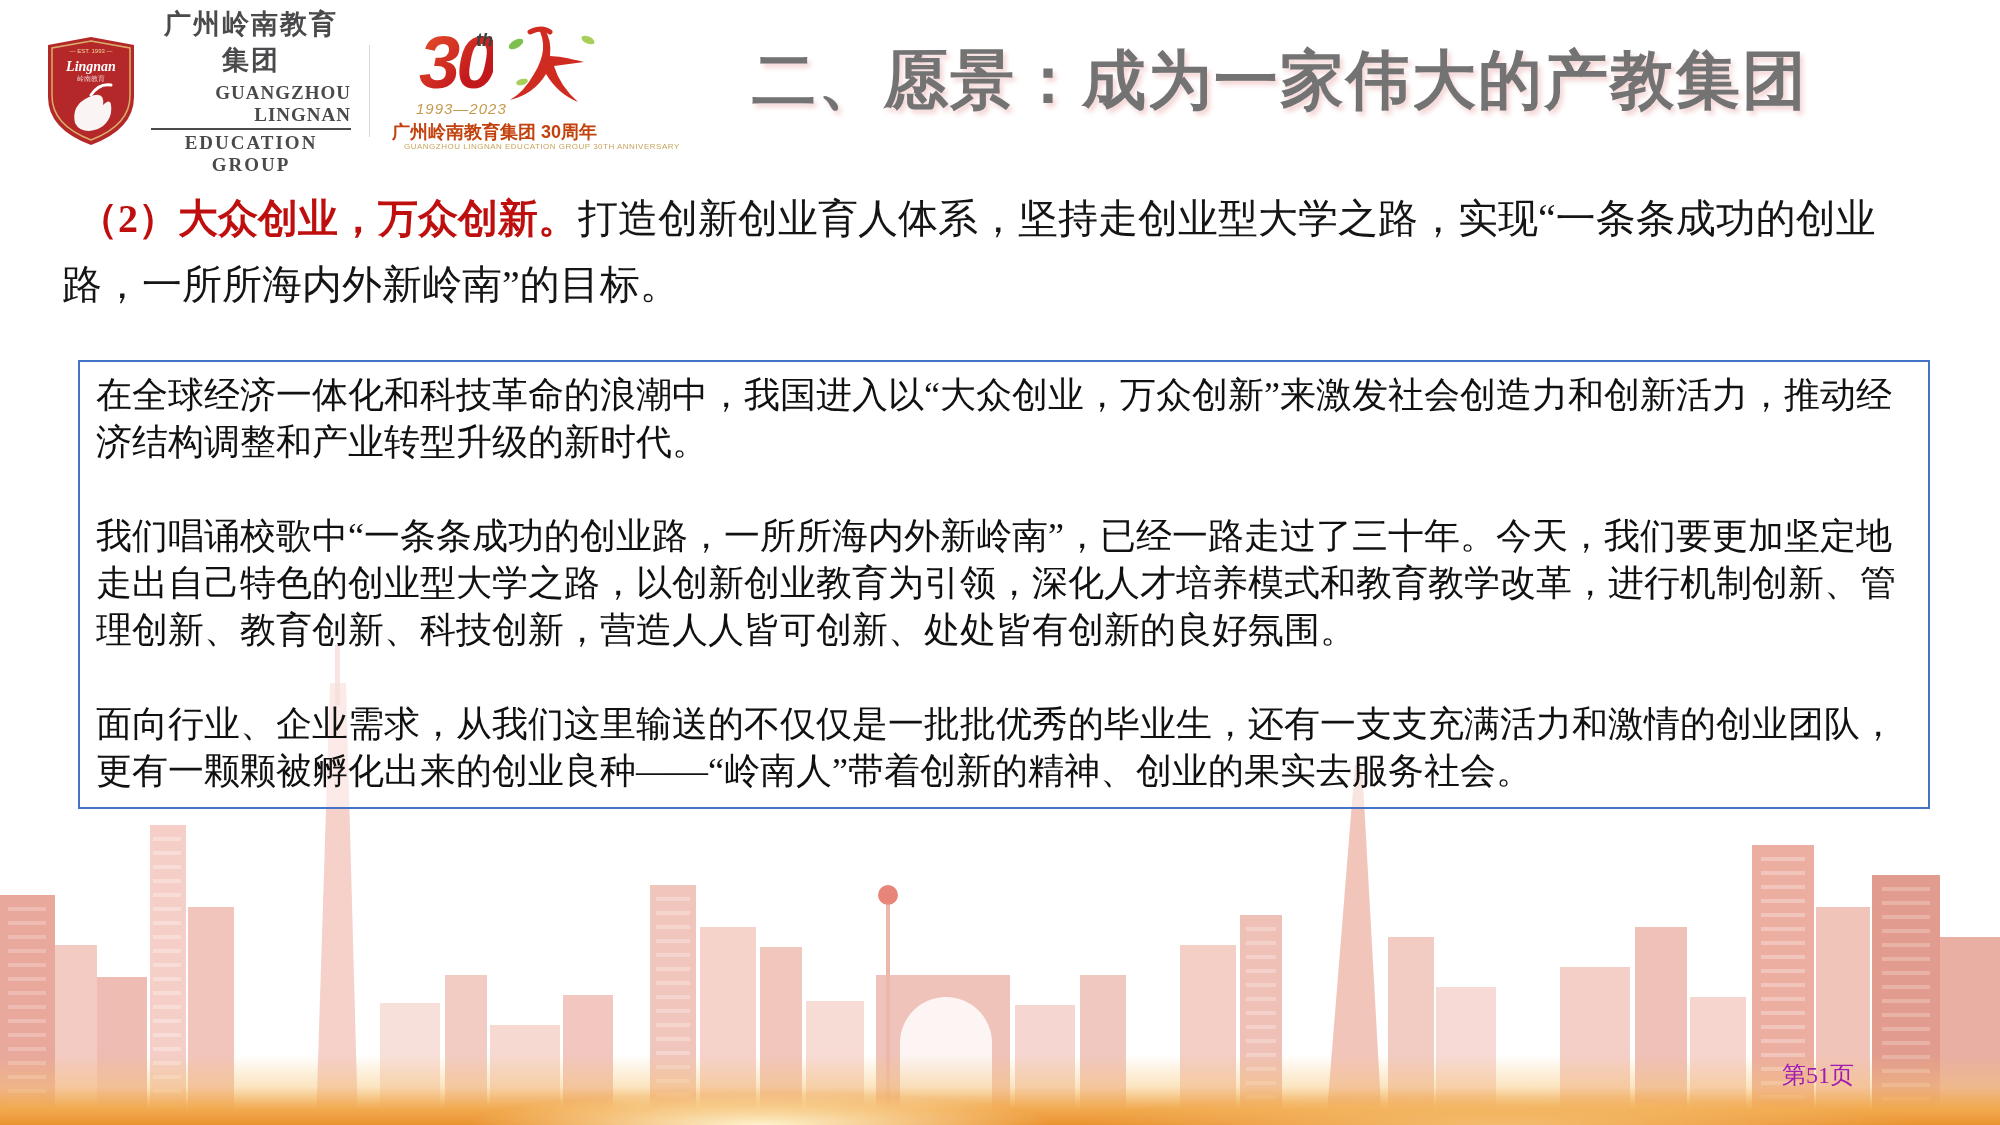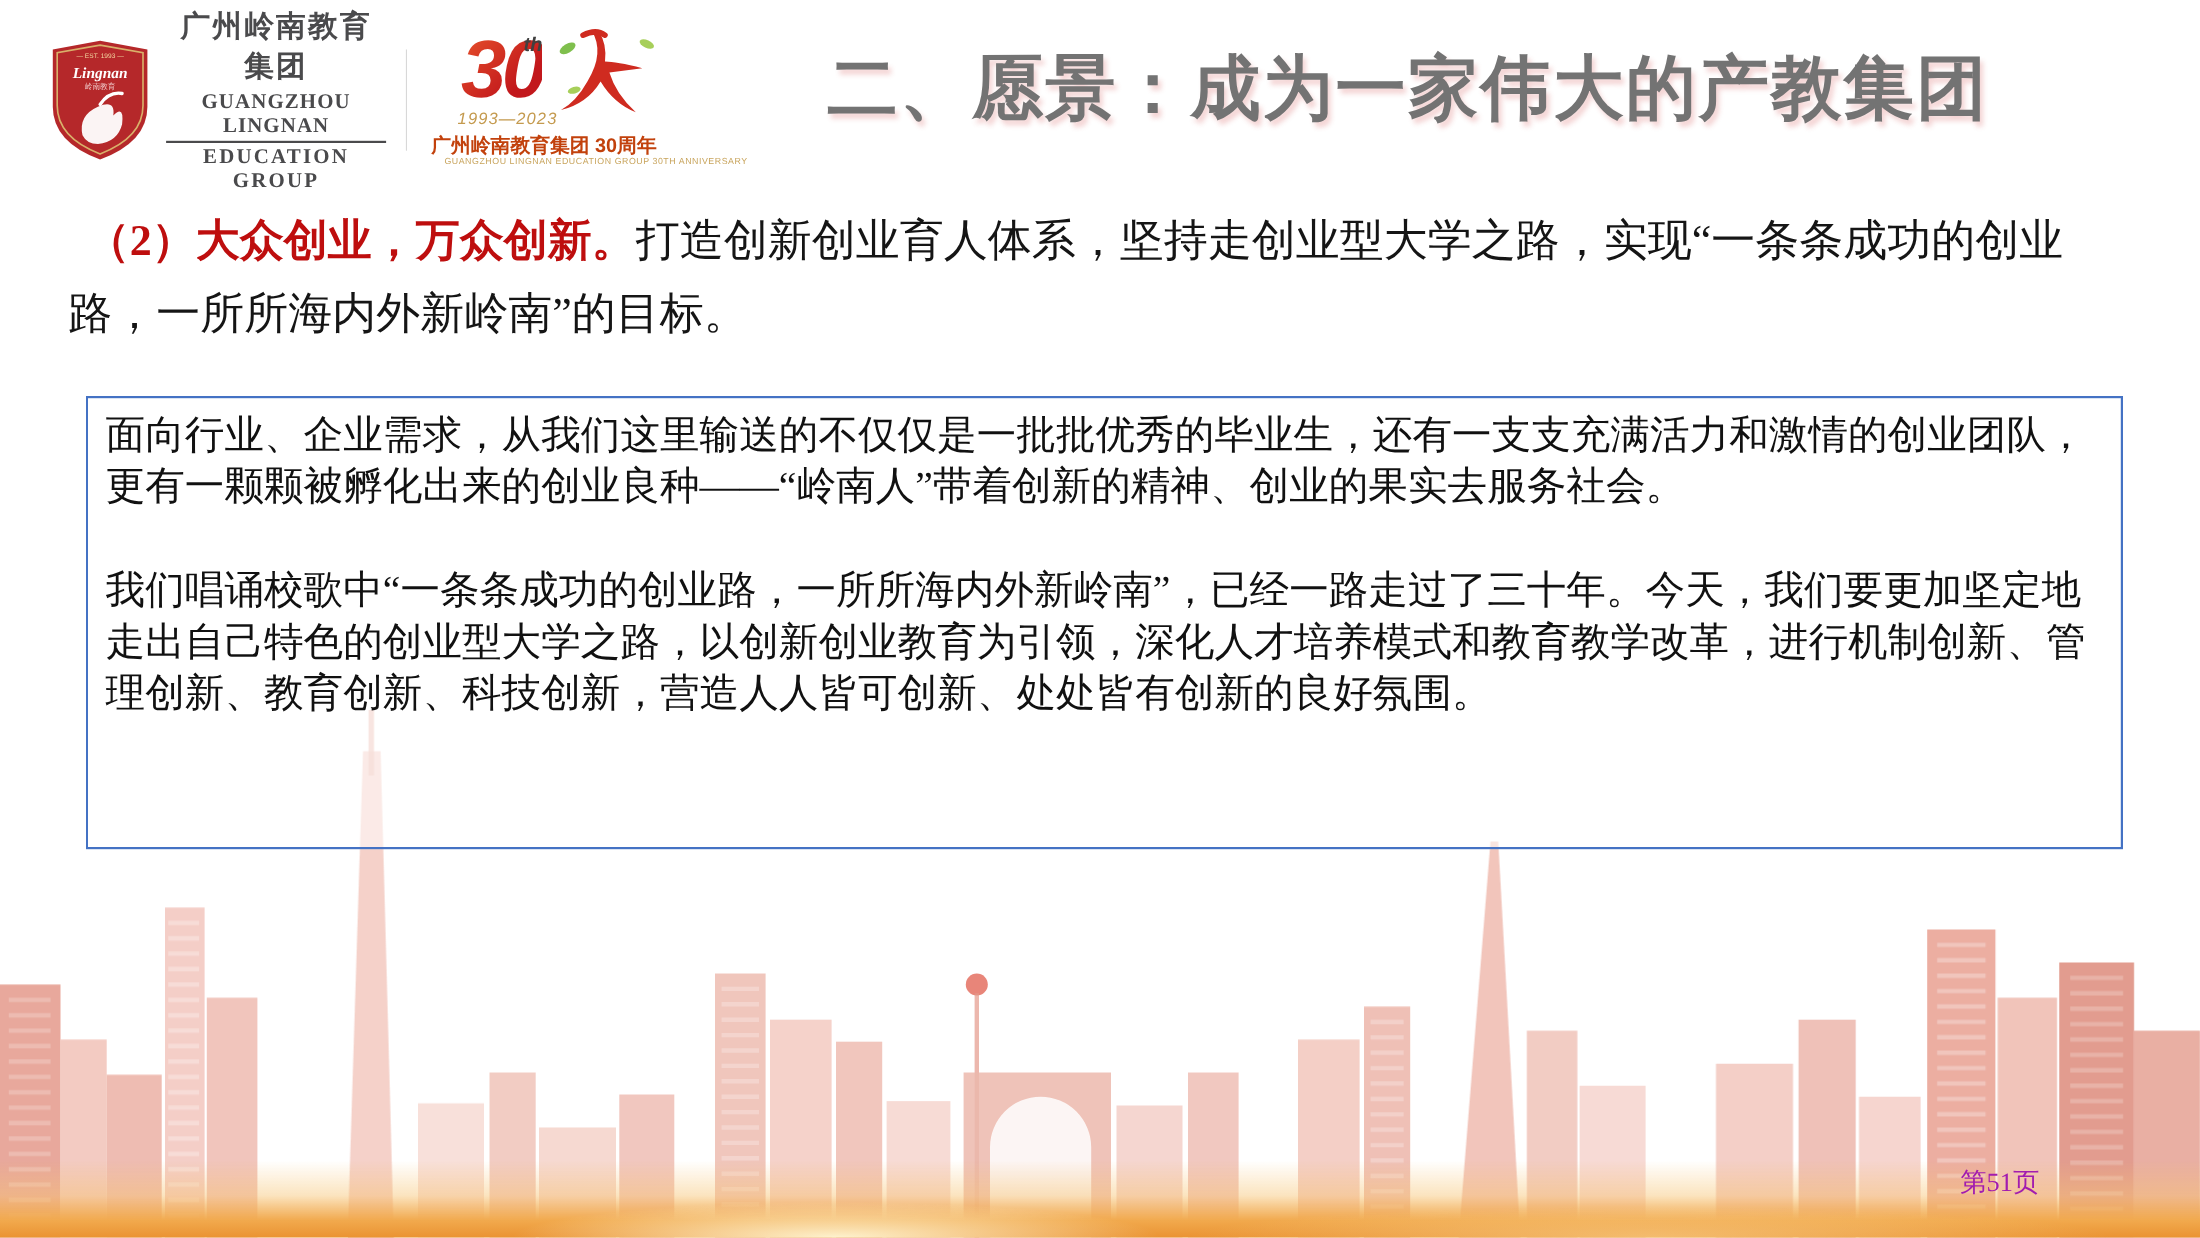--- a/index.html
+++ b/index.html
@@ -6,21 +6,21 @@
   .slide{
     position:relative;width:2000px;height:1125px;background:#ffffff;
     overflow:hidden;font-family:"Liberation Serif",serif;
   }
   
   .logo-row{position:absolute;left:45px;top:28px;height:125px;display:flex;align-items:center;}
   .shield{width:92px;height:112px;flex:0 0 auto;}
   .brand-text{margin-left:14px;width:200px;text-align:center;color:#4a4a4c;}
   .brand-cn{font-size:27px;font-weight:bold;letter-spacing:2px;font-family:"Liberation Sans",sans-serif;text-align:center;}
   .brand-en1{font-size:19px;font-weight:bold;letter-spacing:1px;border-bottom:2px solid #4a4a4c;
-             padding-bottom:2px;margin-top:4px;font-family:"Liberation Serif",serif;}
+             padding-bottom:2px;margin-top:4px;font-family:"Liberation Serif",serif;text-align:right;}
   .brand-en2{font-size:19px;font-weight:bold;letter-spacing:2px;margin-top:2px;}
   .logo-divider{width:1px;height:92px;background:#d8d8d8;margin:0 22px 0 18px;}
   .anniv{position:relative;width:210px;height:125px;font-family:"Liberation Sans",sans-serif;}
   .anniv-30{
     position:absolute;left:0;top:-2px;font-size:74px;font-weight:900;font-style:italic;line-height:74px;
     background:linear-gradient(135deg,#e8542c,#c2181c 70%);
     -webkit-background-clip:text;background-clip:text;color:transparent;letter-spacing:-4px;margin-left:27px;
   }
   .anniv-th{position:absolute;left:84px;top:2px;font-size:18px;font-weight:bold;color:#404040;font-style:italic;}
   .anniv-years{position:absolute;left:4px;top:72px;font-size:15px;font-style:italic;color:#c49a4e;letter-spacing:1px;margin-left:20px;}
@@ -146,19 +146,20 @@
     </div>
   </div>
 
   <div class="title">二、愿景：成为一家伟大的产教集团</div>
 
   <div class="lead">
     <span class="hl">（2）大众创业，万众创新。</span><span>打造创新创业育人体系，坚持走创业型大学之路，实现“一条条成功的创业路，一所所海内外新岭南”的目标。</span>
   </div>
 
   <div class="quote-box">
+    <p>在全球经济一体化和科技革命的浪潮中，我国进入以“大众创业，万众创新”来激发社会创造力和创新活力，推动经济结构调整和产业转型升级的新时代。</p>
+    <p>我们唱诵校歌中“一条条成功的创业路，一所所海内外新岭南”，已经一路走过了三十年。今天，我们要更加坚定地走出自己特色的创业型大学之路，以创新创业教育为引领，深化人才培养模式和教育教学改革，进行机制创新、管理创新、教育创新、科技创新，营造人人皆可创新、处处皆有创新的良好氛围。</p>
     <p>面向行业、企业需求，从我们这里输送的不仅仅是一批批优秀的毕业生，还有一支支充满活力和激情的创业团队，更有一颗颗被孵化出来的创业良种——“岭南人”带着创新的精神、创业的果实去服务社会。</p>
-    <p>我们唱诵校歌中“一条条成功的创业路，一所所海内外新岭南”，已经一路走过了三十年。今天，我们要更加坚定地走出自己特色的创业型大学之路，以创新创业教育为引领，深化人才培养模式和教育教学改革，进行机制创新、管理创新、教育创新、科技创新，营造人人皆可创新、处处皆有创新的良好氛围。</p>
   </div>
 
   <div class="page-num">第51页</div>
 
 </div>
 
 </body></html>

